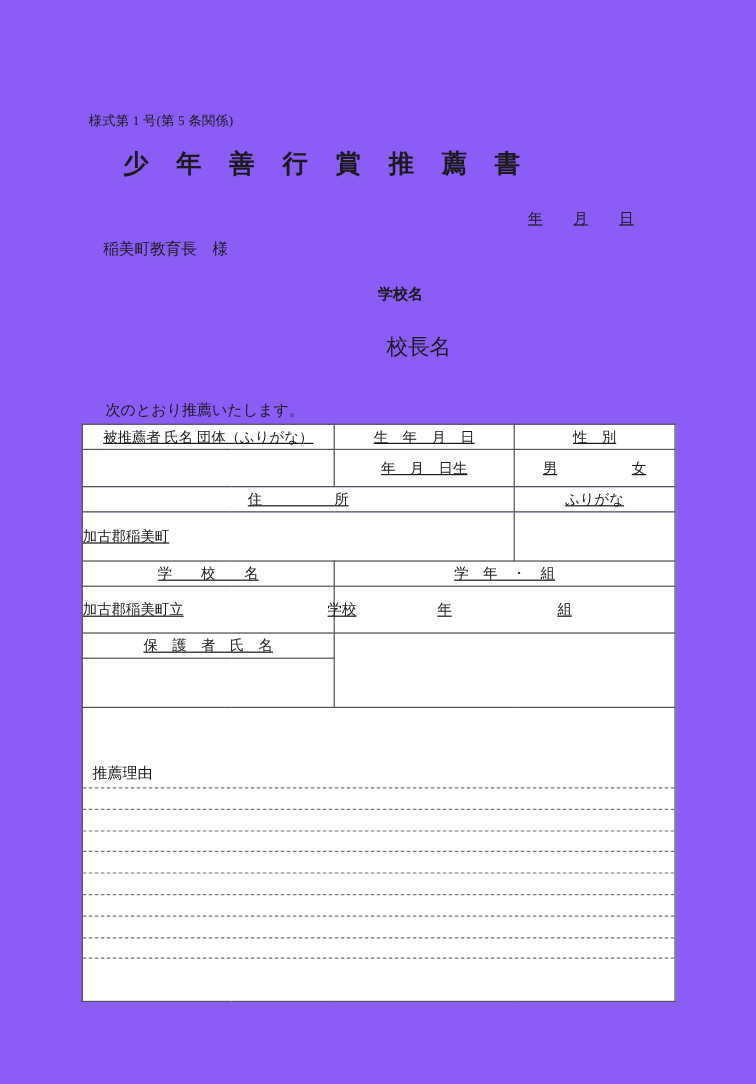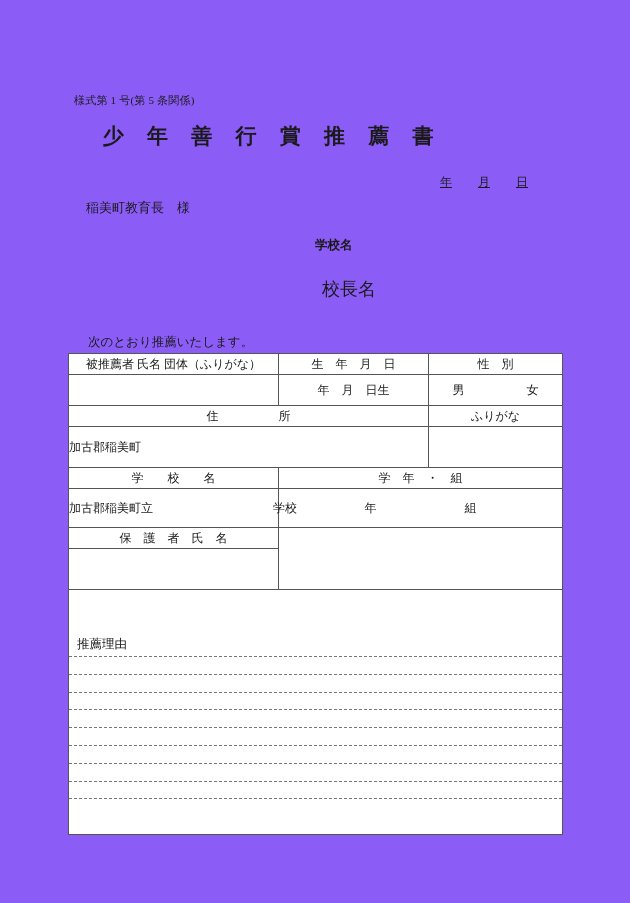--- a/index.html
+++ b/index.html
@@ -91,20 +91,21 @@
     width: 494px;
     border-collapse: collapse;
     table-layout: fixed;
     font-size: 12px;
   }
   .form-table td {
     border: 1px solid #555555;
     padding: 0;
     vertical-align: middle;
     background: #ffffff;
+    text-decoration: underline;
   }
   .cell-label {
     text-align: center;
     height: 20px;
     line-height: 20px;
     white-space: nowrap;
   }
   .cell-entry {
     height: 30px;
     line-height: 30px;

